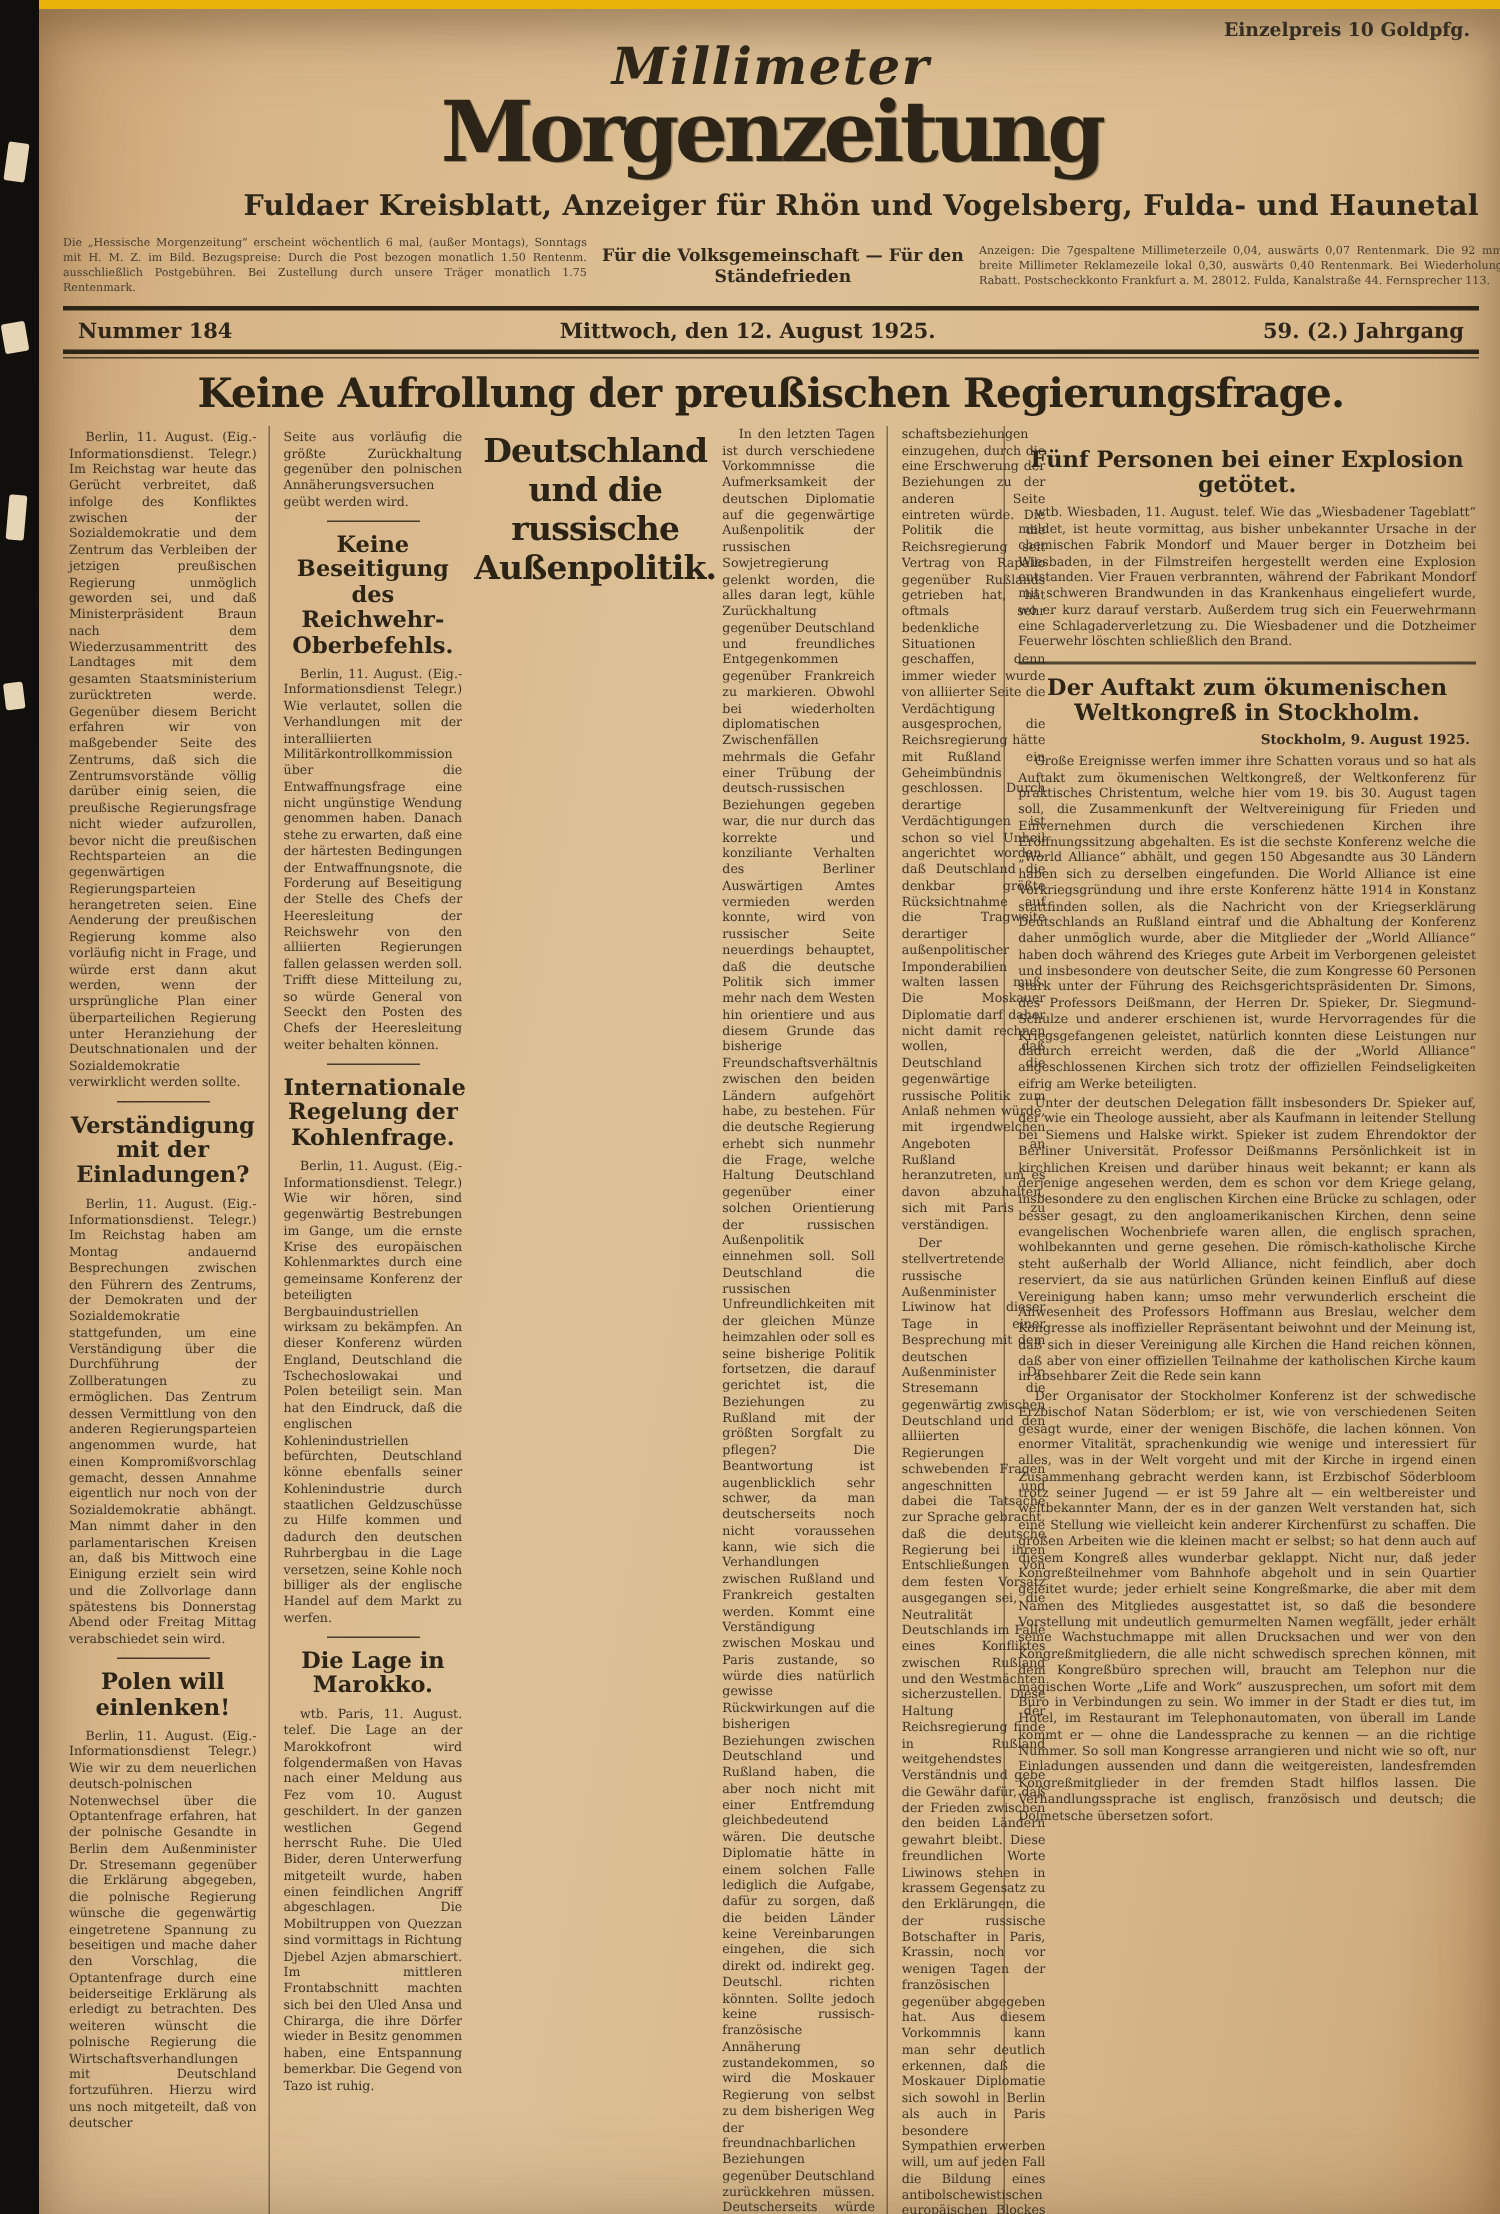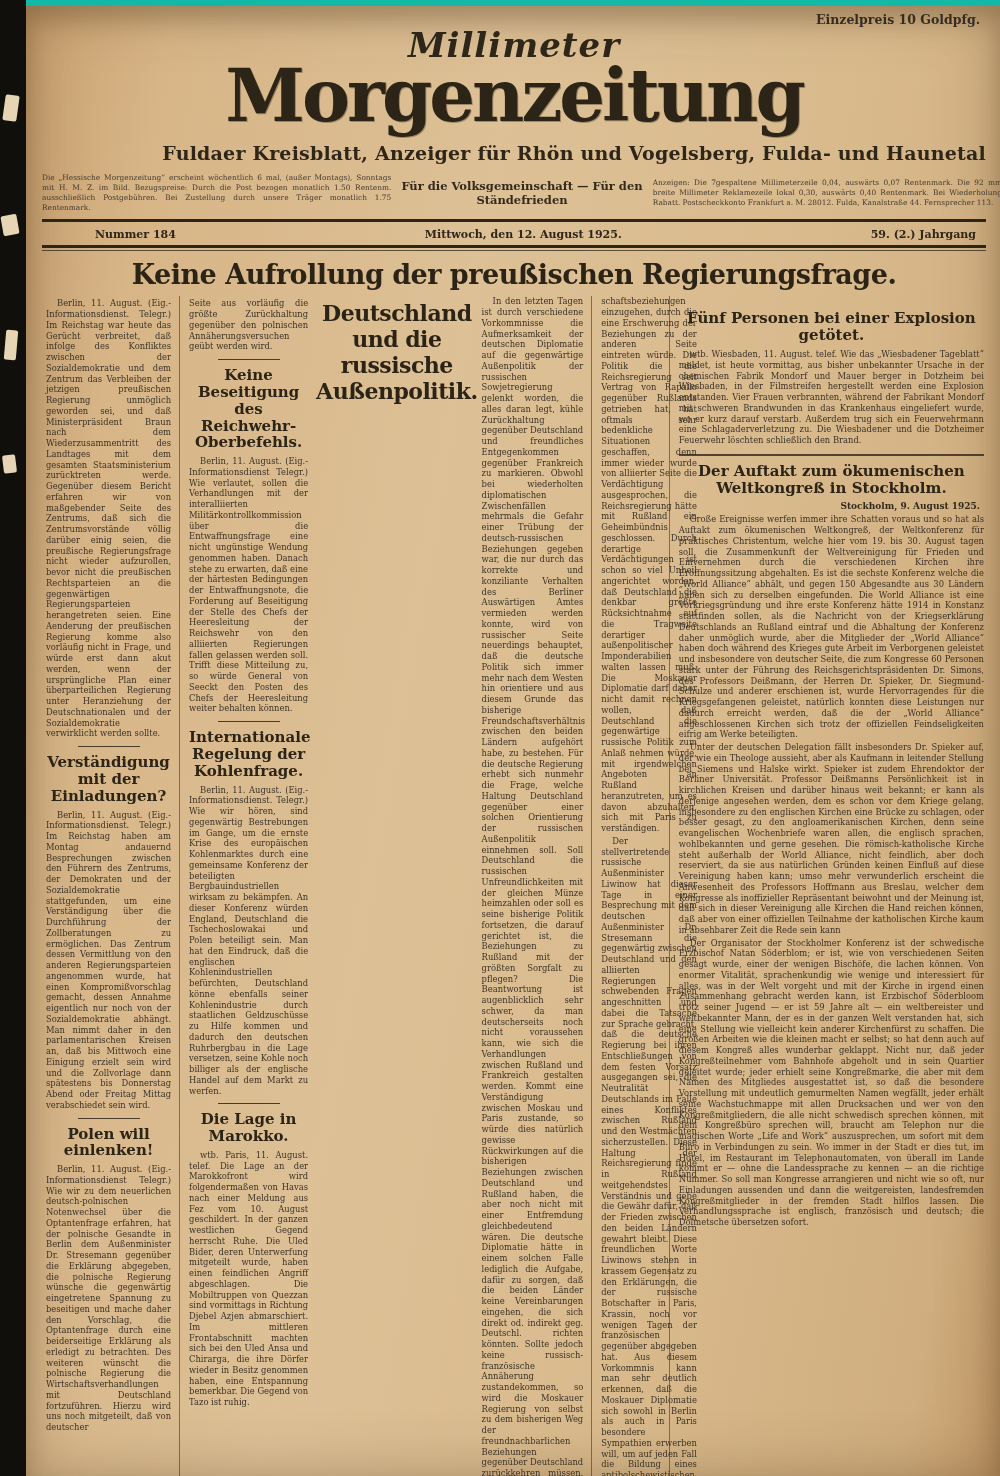--- a/index.html
+++ b/index.html
@@ -1,44 +1,44 @@
 <!DOCTYPE html>
 <html lang="de"><head>
 <meta charset="utf-8">
 <style>
   html,body{margin:0;padding:0;}
   body{width:1000px;height:1476px;overflow:hidden;background:#0d0c09;
        font-family:"DejaVu Serif","Liberation Serif",serif;}
-  .stage{position:relative;width:1000px;height:1476px;background:#14b8a6;overflow:hidden;}
+  .stage{position:relative;width:1000px;height:1476px;background:#eab308;overflow:hidden;}
   
   .binding{position:absolute;left:0;top:0;width:26px;height:1476px;background:#100f0c;}
   .scrap{position:absolute;background:#e6d5b4;border-radius:2px;}
   .scrap.s1{left:4px;top:95px;width:14px;height:26px;transform:rotate(8deg);}
   .scrap.s2{left:2px;top:215px;width:16px;height:20px;transform:rotate(-10deg);}
   .scrap.s3{left:5px;top:330px;width:12px;height:30px;transform:rotate(5deg);}
   .scrap.s4{left:3px;top:455px;width:13px;height:18px;transform:rotate(-7deg);}
   
   .paper{position:absolute;left:26px;top:6px;width:974px;height:1470px;
          background:linear-gradient(100deg,#c9a171 0%,#d7b587 12%,#ddc096 40%,#d9ba8d 68%,#cfad7e 92%,#c39a69 100%);
          box-shadow:inset 0 0 60px rgba(90,60,30,0.35), inset 0 14px 22px rgba(80,50,25,0.25);
          color:#3a3128;overflow:hidden;box-sizing:border-box;padding:4px 14px 0 16px;}
   .price-row{text-align:right;font-weight:bold;font-size:12.5px;color:#352c22;padding:2px 6px 0 0;}
   .masthead-l1{text-align:center;font-size:34px;font-weight:bold;font-style:italic;
                letter-spacing:1px;color:#2e2619;margin-top:-2px;}
-  .masthead-l2{text-align:center;font-size:72px;line-height:0.98;font-weight:bold;
+  .masthead-l2{text-align:center;font-size:56px;line-height:0.98;font-weight:bold;
                letter-spacing:-3px;color:#2c2417;margin-top:-4px;
                text-shadow:1px 1px 0 rgba(40,30,15,0.35);}
   .subtitle{text-align:right;font-size:19px;font-weight:bold;color:#2e2619;margin-top:10px;letter-spacing:0.2px;}
   .imprint-row{display:grid;grid-template-columns:37% 26% 37%;gap:8px;margin-top:9px;align-items:center;}
   .imprint{font-size:7.4px;line-height:1.35;text-align:justify;color:#453a2d;}
   .motto{font-size:11.5px;font-weight:bold;text-align:center;color:#33291d;}
   .rule-heavy{height:3px;background:#2e2519;margin-top:7px;}
   .rule-thin{height:1px;background:rgba(46,37,25,0.75);margin-top:2px;}
   .dateline{display:flex;justify-content:space-between;align-items:baseline;padding:6px 10px 4px 10px;}
-  .dateline .cell{font-size:11px;font-weight:bold;color:#2f2619;margin-left:43px;}
+  .dateline .cell{font-size:14px;font-weight:bold;color:#2f2619;}
   .lead-headline{text-align:center;font-size:27px;font-weight:bold;color:#2b2315;
                  letter-spacing:-0.5px;padding:8px 0 6px 0;}
   
   .main{display:flex;align-items:stretch;}
   .left-two{width:66.4%;display:flex;flex-direction:row;}
   .upper{display:flex;}
   .upper .col{width:50%;box-sizing:border-box;padding:2px 8px 4px 4px;}
   .upper .col.c2{border-left:1px solid rgba(52,41,27,0.55);padding-left:9px;}
   .col3{width:33.6%;box-sizing:border-box;border-left:1px solid rgba(52,41,27,0.55);
         padding:2px 2px 4px 9px;overflow:hidden;}

